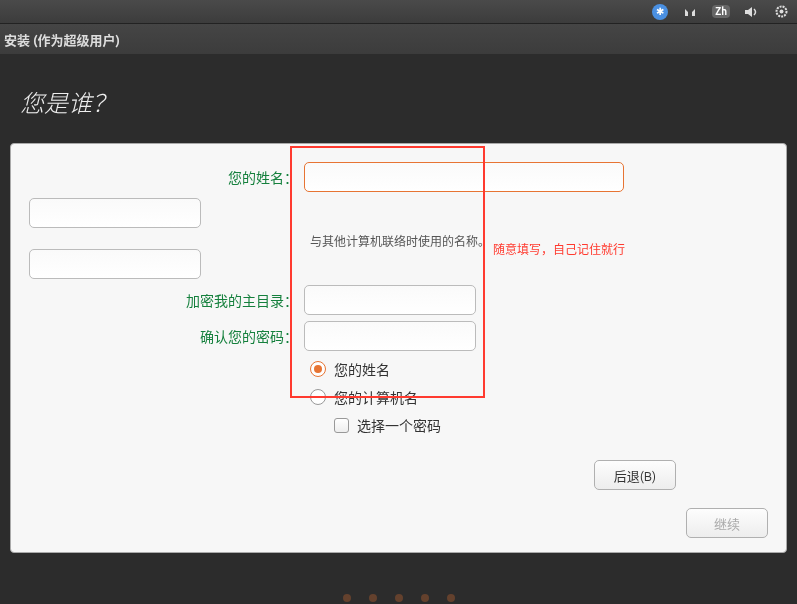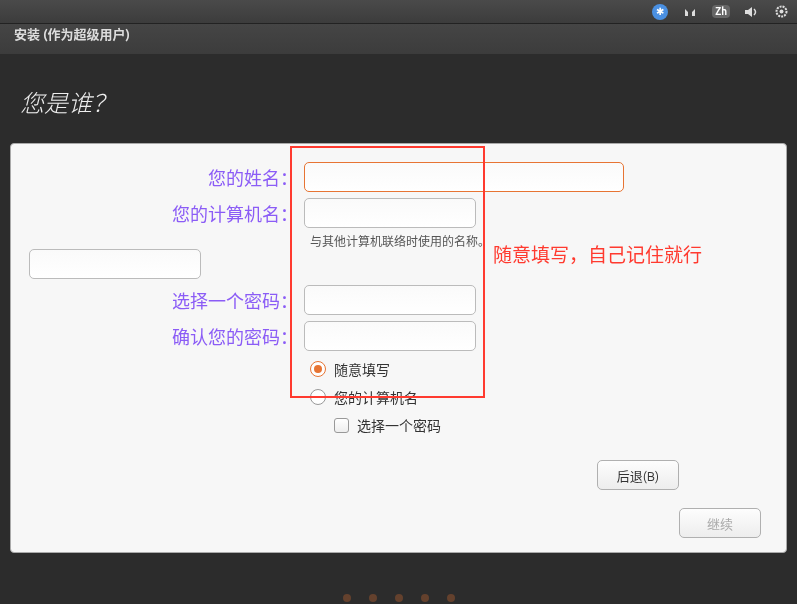--- a/index.html
+++ b/index.html
@@ -47,21 +47,22 @@
       border-radius: 4px;
       font-weight: bold;
     }
     .window-titlebar {
       height: 30px;
       background: linear-gradient(#454545, #3c3c3c);
       color: #ddd;
       font-size: 13px;
       font-weight: bold;
       display: flex;
-      padding-left: 14px;
+      align-items: center;
+      padding-left: 4px;
     }
     .main-area {
       padding: 0;
     }
     .heading {
       color: #eee;
       font-size: 24px;
       font-weight: 300;
       padding: 30px 20px 20px 20px;
       font-style: italic;
@@ -76,32 +77,32 @@
       position: relative;
     }
     .red-box {
       position: absolute;
       border: 2px solid #ff3a2f;
       pointer-events: none;
     }
     .annotation {
       position: absolute;
       color: #ff3a2f;
-      font-size: 19px;
+      font-size: 12px;
     }
     .form-row {
       display: flex;
       align-items: center;
       margin-bottom: 6px;
     }
     .form-label {
       width: 275px;
       text-align: right;
-      font-size: 18px;
-      color: #8b5cf6;
+      font-size: 14px;
+      color: #15803d;
       padding-right: 6px;
     }
     .text-input {
       height: 30px;
       border: 1px solid #bbb;
       border-radius: 5px;
       padding: 4px 8px;
       font-size: 13px;
       background: linear-gradient(#fafafa,#fff);
     }
@@ -145,23 +146,24 @@
     }
     .checkbox {
       width: 15px;
       height: 15px;
       border: 1px solid #999;
       border-radius: 3px;
       background: linear-gradient(#fff,#eee);
     }
     .footer {
       position: absolute;
-      right: 25px;
+      right: 18px;
       bottom: 14px;
       display: flex;
+      gap: 10px;
     }
     .btn {
       min-width: 82px;
       height: 30px;
       border: 1px solid #b0b0b0;
       border-radius: 5px;
       background: linear-gradient(#fdfdfd,#ededed);
       font-size: 13px;
       color: #333;
       cursor: pointer;
@@ -228,44 +230,43 @@
 
     <div class="red-box" style="left:279px; top:2px; width:195px; height:252px;"></div>
     <div class="annotation" style="left:482px; top:96px;">随意填写，自己记住就行</div>
 
     <div class="form-row">
       <div class="form-label">您的姓名：</div>
       <input class="text-input input-full" value="" style="">
     </div>
 
     <div class="form-row">
-      <div class="form-label">您的计算机名：</div>
       <input class="text-input input-short" value="" style="">
     </div>
     <div class="hint-text">与其他计算机联络时使用的名称。</div>
 
     <div class="form-row">
       <input class="text-input input-short" value="" style="">
     </div>
 
     <div class="form-row">
-      <div class="form-label">选择一个密码：</div>
+      <div class="form-label">加密我的主目录：</div>
       <input type="password" class="text-input input-short" value="" style="">
     </div>
 
     <div class="form-row">
       <div class="form-label">确认您的密码：</div>
       <input type="password" class="text-input input-short" value="" style="">
     </div>
 
     <div class="radio-row">
       <div class="radio-circle checked">
           <div class="radio-dot"></div>
         </div>
-      <span>随意填写</span>
+      <span>您的姓名</span>
     </div>
 
     <div class="radio-row">
       <div class="radio-circle"></div>
       <span>您的计算机名</span>
     </div>
 
     <div class="check-row">
       <div class="checkbox"></div>
       <span>选择一个密码</span>

